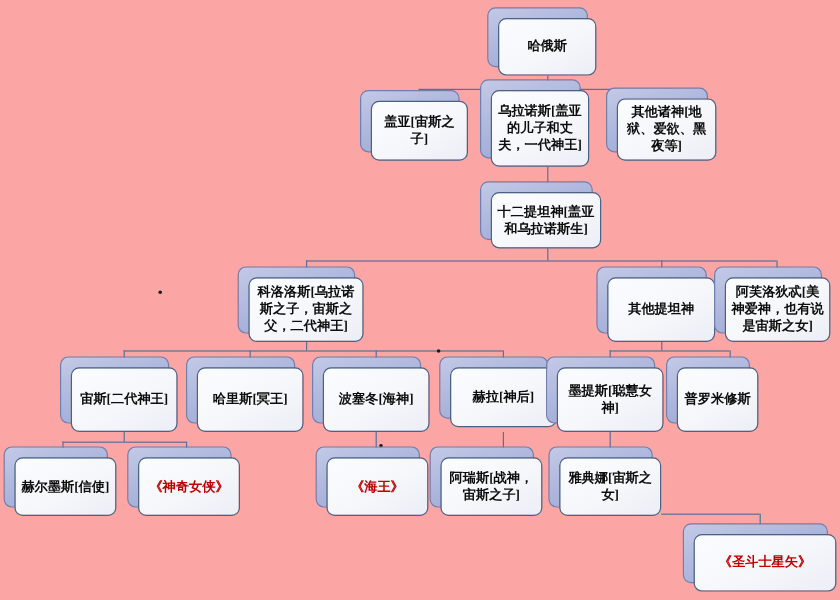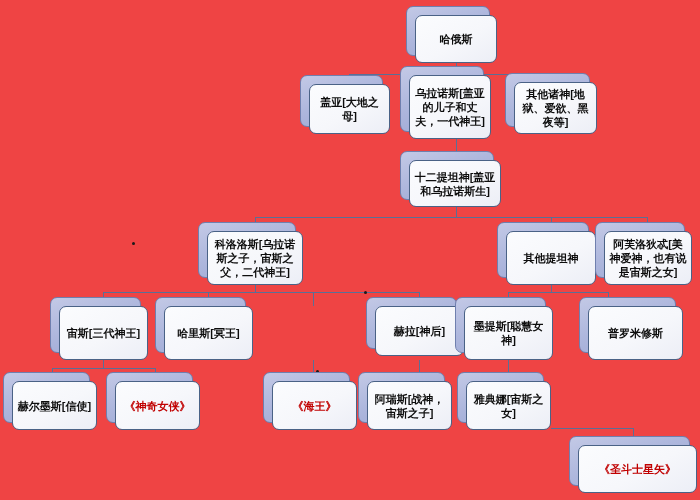--- a/index.html
+++ b/index.html
@@ -4,23 +4,23 @@
 <style>
   html, body {
     margin: 0;
     padding: 0;
     background: #ffffff;
   }
   #canvas {
     position: relative;
     width: 700px;
     height: 500px;
-    background: #ef4444;
+    background: #fca5a5;
     overflow: hidden;
-    font-family: Liberation Sans, sans-serif;
+    font-family: Liberation Serif, serif;
   }
   
   .edge {
     position: absolute;
     background: #5a6f96;
   }
   .edge.h { height: 1px; }
   .edge.v { width: 1px; }
 
   .dot {
@@ -123,21 +123,21 @@
   <div class="node" style="left:415px; top:15px; width:82px; height:48px;">
     <div class="shadow"></div>
     <div class="face">
       <span class="label">哈俄斯</span>
     </div>
   </div>
 
   <div class="node" style="left:309px; top:84px; width:81px; height:50px;">
     <div class="shadow"></div>
     <div class="face">
-      <span class="label">盖亚[大地之母]</span>
+      <span class="label">盖亚[宙斯之子]</span>
     </div>
   </div>
 
   <div class="node" style="left:409px; top:75px; width:82px; height:64px;">
     <div class="shadow"></div>
     <div class="face">
       <span class="label">乌拉诺斯[盖亚的儿子和丈夫，一代神王]</span>
     </div>
   </div>
 
@@ -172,47 +172,53 @@
   <div class="node" style="left:604px; top:231px; width:88px; height:54px;">
     <div class="shadow"></div>
     <div class="face">
       <span class="label">阿芙洛狄忒[美神爱神，也有说是宙斯之女]</span>
     </div>
   </div>
 
   <div class="node" style="left:59px; top:306px; width:89px; height:54px;">
     <div class="shadow"></div>
     <div class="face">
-      <span class="label">宙斯[三代神王]</span>
+      <span class="label">宙斯[二代神王]</span>
     </div>
   </div>
 
   <div class="node" style="left:164px; top:306px; width:89px; height:54px;">
     <div class="shadow"></div>
     <div class="face">
       <span class="label">哈里斯[冥王]</span>
     </div>
   </div>
 
+  <div class="node" style="left:269px; top:306px; width:89px; height:54px;">
+    <div class="shadow"></div>
+    <div class="face">
+      <span class="label">波塞冬[海神]</span>
+    </div>
+  </div>
 
   <div class="node" style="left:375px; top:306px; width:89px; height:50px;">
     <div class="shadow"></div>
     <div class="face">
       <span class="label">赫拉[神后]</span>
     </div>
   </div>
 
   <div class="node" style="left:464px; top:306px; width:89px; height:54px;">
     <div class="shadow"></div>
     <div class="face">
       <span class="label">墨提斯[聪慧女神]</span>
     </div>
   </div>
 
-  <div class="node" style="left:588px; top:306px; width:95px; height:54px;">
+  <div class="node" style="left:564px; top:306px; width:68px; height:54px;">
     <div class="shadow"></div>
     <div class="face">
       <span class="label">普罗米修斯</span>
     </div>
   </div>
 
   <div class="node" style="left:12px; top:381px; width:85px; height:49px;">
     <div class="shadow"></div>
     <div class="face">
       <span class="label">赫尔墨斯[信使]</span>

